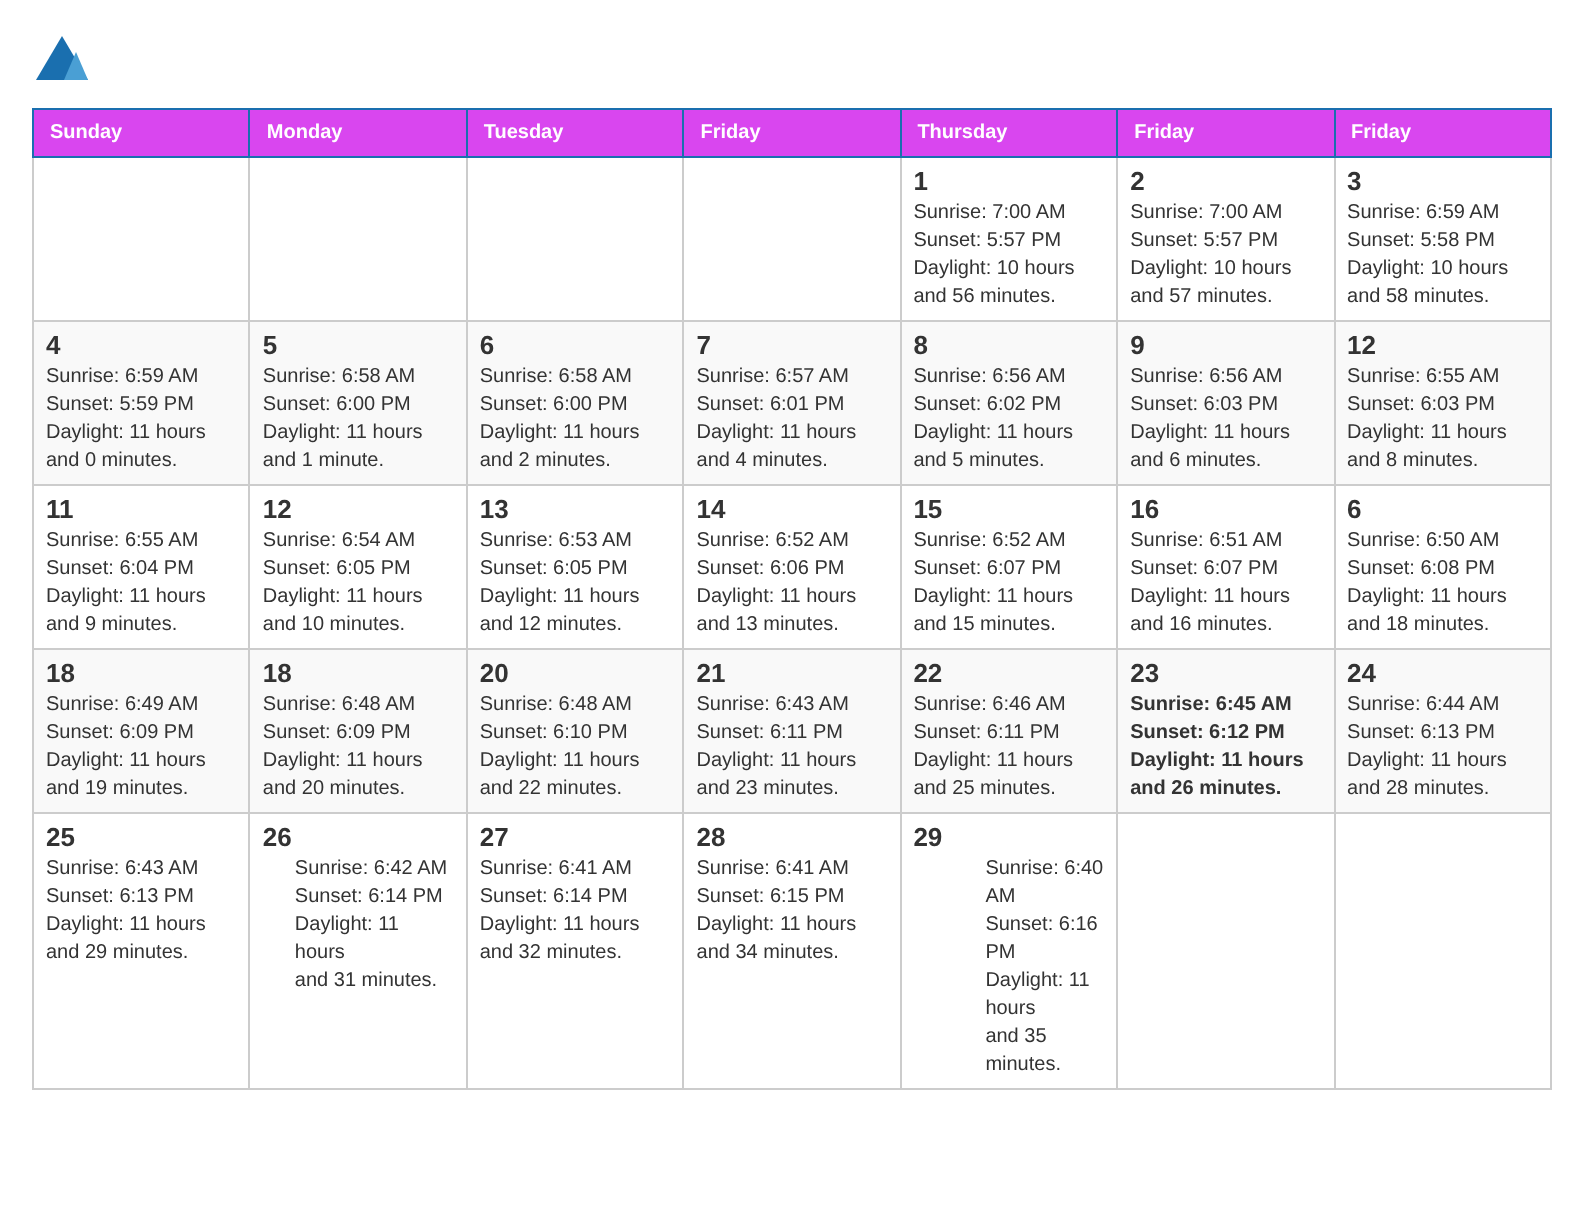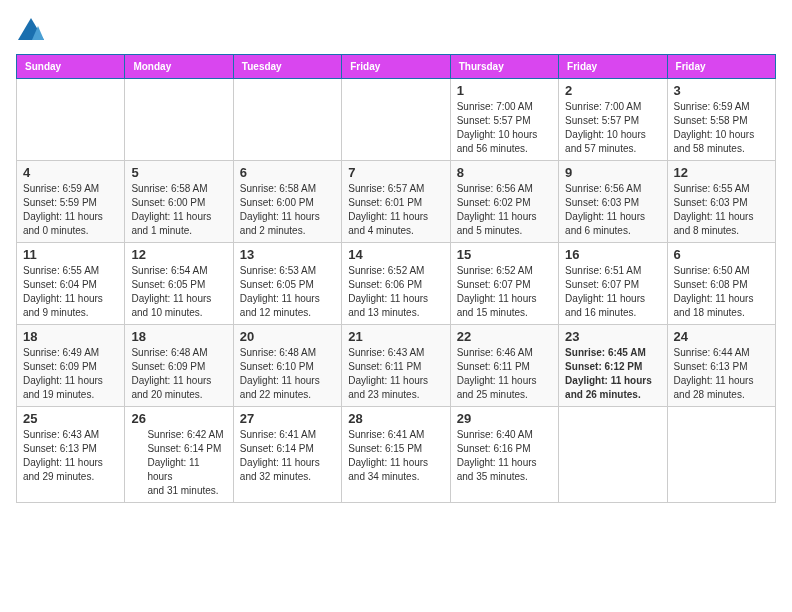--- a/index.html
+++ b/index.html
@@ -334,21 +334,21 @@
         </td>
         <td>
           <span class="day-number">28</span>
           <div class="day-info" style="white-space: pre-line;">Sunrise: 6:41 AM
 Sunset: 6:15 PM
 Daylight: 11 hours
 and 34 minutes.</div>
         </td>
         <td>
           <span class="day-number">29</span>
-          <div class="day-info" style="white-space: pre-line;">Sunrise: 6:40 AM
+          <div class="day-info" style="white-space: pre-line; margin-left: 36px;">Sunrise: 6:40 AM
 Sunset: 6:16 PM
 Daylight: 11 hours
 and 35 minutes.</div>
         </td>
         <td class="empty-cell"></td>
         <td class="empty-cell"></td>
       </tr>
     </tbody>
 </table>
 

